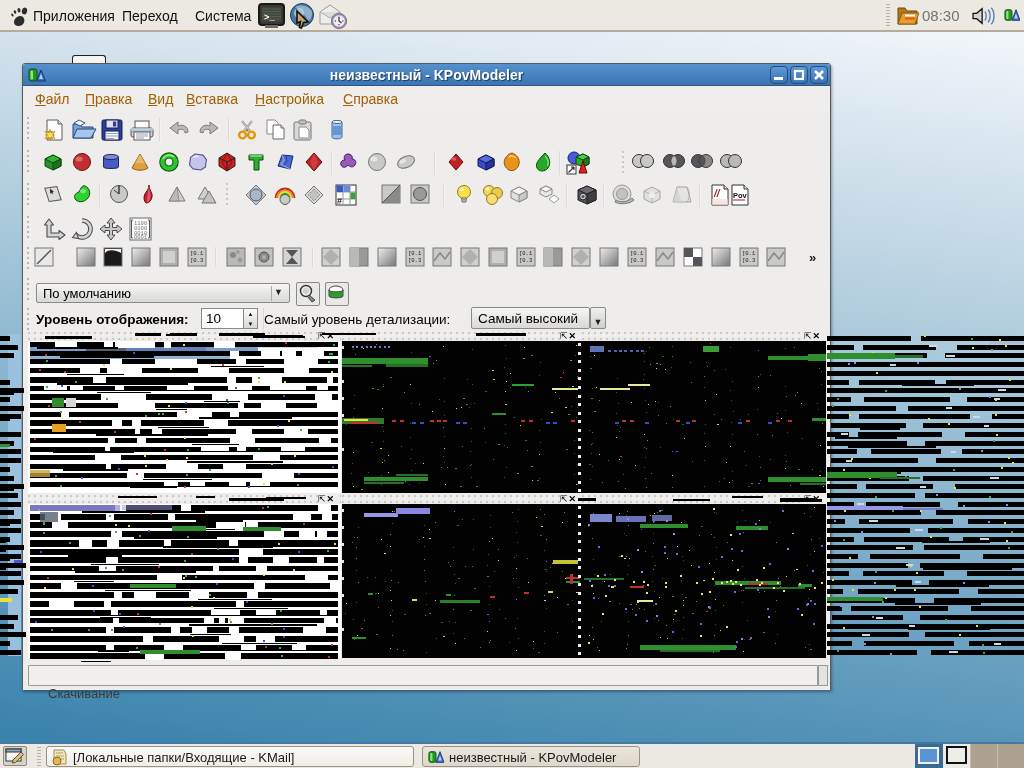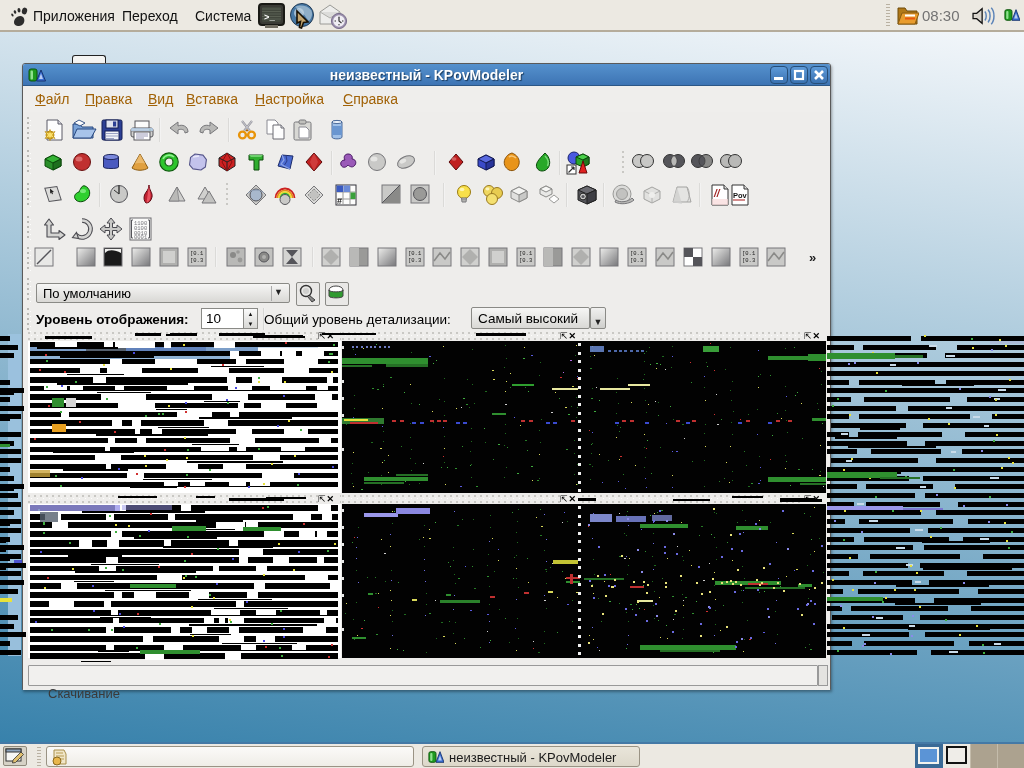--- a/index.html
+++ b/index.html
@@ -556,21 +556,21 @@
           <path d="M3 7 C3 4.8 17 4.8 17 7 L17 8 C17 10.2 3 10.2 3 8 Z" fill="#d43c3c" opacity="0"></path>
         </svg>
     </div>
 
     <span style="position:absolute;left:13px;top:200px;font-size:13.5px;font-weight:bold;">Уровень отображения:</span>
     <div style="position:absolute;left:178px;top:196px;width:43px;height:21px;background:#fff;border:1px solid #8a8a86;">
       <span style="position:absolute;left:4px;top:2px;font-size:13.5px;">10</span>
     </div>
     <div style="position:absolute;left:221px;top:196px;width:14px;height:21px;background:linear-gradient(#fafafa,#d8d8d5);border:1px solid #8a8a86;border-left:none;font-size:6px;text-align:center;color:#111;line-height:10px;">▲<br>▼</div>
     <div style="position:absolute;left:240px;top:196px;width:2px;height:22px;background:linear-gradient(90deg,#c8c8c5,#fff)"></div>
-    <span style="position:absolute;left:241px;top:200px;font-size:13.5px;">Общий уровень детализации:</span>
+    <span style="position:absolute;left:241px;top:200px;font-size:13.5px;">Самый уровень детализации:</span>
     <div style="position:absolute;left:448px;top:195px;width:119px;height:22px;background:linear-gradient(#f6f6f5,#d9d8d5);border:1px solid #8a8a86;border-radius:2px;">
       <span style="position:absolute;left:6px;top:3px;font-size:13.5px;">Самый высокий</span>
     </div>
     <div style="position:absolute;left:567px;top:195px;width:16px;height:22px;background:linear-gradient(#f0f0ef,#cfcfcc);border:1px solid #8a8a86;border-radius:2px;text-align:center;"><span style="position:relative;top:3px;font-size:9px;color:#222">▼</span></div>
 
     <div class="grip" style="left:5px;top:220px;width:313px;"></div>
     <div class="gbtns" style="left:295px;top:220px;">⇱<b>✕</b></div>
     <div class="grip" style="left:319px;top:220px;width:218px;"></div>
     <div class="gbtns" style="left:537px;top:220px;">⇱<b>✕</b></div>
     <div class="grip" style="left:559px;top:220px;width:222px;"></div>
@@ -597,20 +597,21 @@
         <path d="M9 13 L17 5 L19.5 7.5 L11.5 15.5 L8.5 16 Z" fill="#e0c070" stroke="#333" stroke-width=".8"></path>
       </svg>
   </div>
   <div style="position:absolute;left:36px;top:3px;width:6px;height:19px;background-image:repeating-linear-gradient(#b9b1a2 0 1px,transparent 1px 3px);background-size:4px 100%;background-repeat:no-repeat;background-position:center;"></div>
   <div style="position:absolute;left:46px;top:2px;width:368px;height:21px;background:linear-gradient(#fbfaf8,#efede7);border:1px solid #9a9384;border-radius:3px;">
     <svg style="position:absolute;left:4px;top:1px" width="18" height="18" viewBox="0 0 18 18">
         <path d="M3 2 L13 2 L15 6 L15 16 L3 16 Z" fill="#f0e6c8" stroke="#a88e4a"></path>
         <path d="M5 5 h7 M5 8 h8 M5 11 h8" stroke="#b89c55" stroke-width="1.2"></path>
         <circle cx="6" cy="13" r="4" fill="#e8b64c" stroke="#8a6a20"></circle>
       </svg>
+    <span style="position:absolute;left:26px;top:3px;font-size:13px;color:#1a1a1a;">[Локальные папки/Входящие - KMail]</span>
   </div>
   <div style="position:absolute;left:422px;top:2px;width:218px;height:21px;background:linear-gradient(#e9e5da,#ddd8ca);border:1px solid #9a9384;border-radius:3px;">
     <svg style="position:absolute;left:5px;top:2px" width="16" height="16" viewBox="0 0 18 18">
         <rect x="1" y="3" width="8" height="12" rx="2" fill="#1f9a1f" stroke="#0b540b"></rect>
         <rect x="2.5" y="4.5" width="2.5" height="9" rx="1" fill="#8fe08f"></rect>
         <path d="M9 15 L13.5 3 L18 15 Z" fill="#3b6fd4" stroke="#16336e"></path>
         <path d="M11.4 13 L13.5 7 L15.6 13 Z" fill="#b9ccf2"></path>
       </svg>
     <span style="position:absolute;left:26px;top:3px;font-size:13px;color:#1a1a1a;">неизвестный - KPovModeler</span>
   </div>

